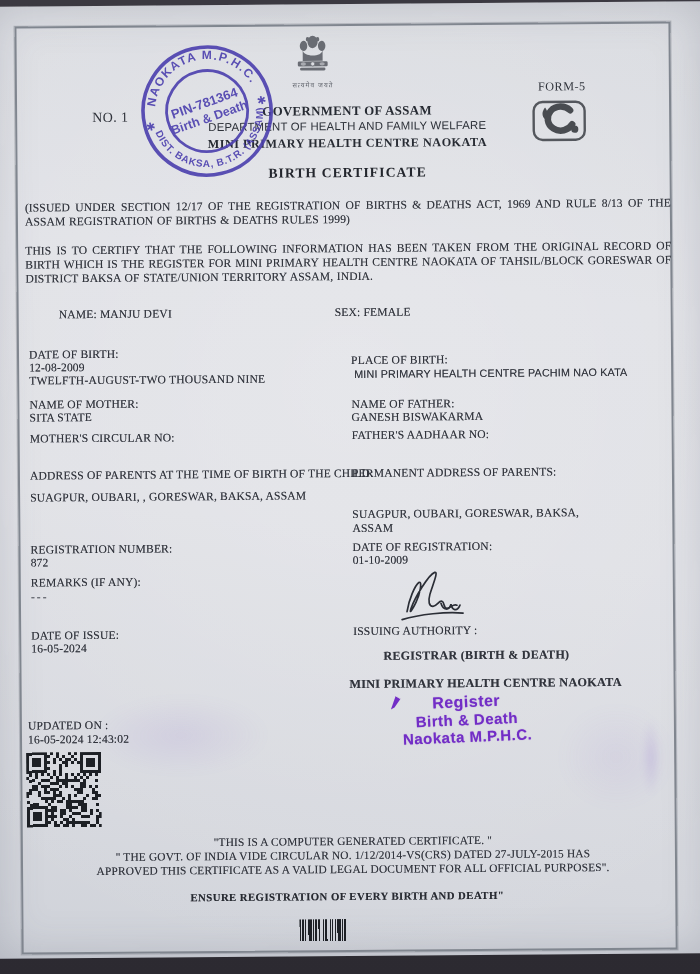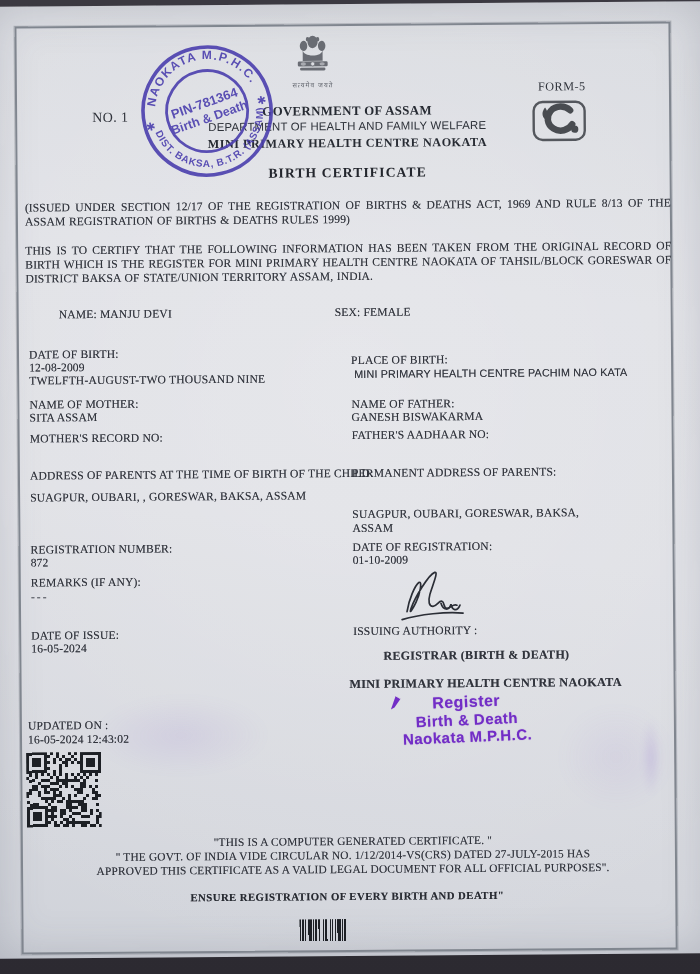--- a/index.html
+++ b/index.html
@@ -119,22 +119,22 @@
   </div>
 
   <div class="abs para" style="left:33px;top:195px;width:646px;">(ISSUED UNDER SECTION 12/17 OF THE REGISTRATION OF BIRTHS &amp; DEATHS ACT, 1969 AND RULE 8/13 OF THE ASSAM REGISTRATION OF BIRTHS &amp; DEATHS RULES 1999)</div>
   <div class="abs para" style="left:33px;top:238px;width:646px;">THIS IS TO CERTIFY THAT THE FOLLOWING INFORMATION HAS BEEN TAKEN FROM THE ORIGINAL RECORD OF BIRTH WHICH IS THE REGISTER FOR MINI PRIMARY HEALTH CENTRE NAOKATA OF TAHSIL/BLOCK GORESWAR OF DISTRICT BAKSA OF STATE/UNION TERRITORY ASSAM, INDIA.</div>
 
   <div class="abs fld lbl" style="left:36px;top:302px;margin-left:30px;">NAME: MANJU DEVI</div>
   <div class="abs fld lbl" style="left:36px;top:342px;">DATE OF BIRTH:</div>
   <div class="abs fld lbl" style="left:36px;top:355px;">12-08-2009</div>
   <div class="abs fld lbl" style="left:36px;top:368px;">TWELFTH-AUGUST-TWO THOUSAND NINE</div>
   <div class="abs fld lbl" style="left:36px;top:392px;">NAME OF MOTHER:</div>
-  <div class="abs fld lbl" style="left:36px;top:405px;">SITA ASSAM</div>
-  <div class="abs fld lbl" style="left:36px;top:426px;">MOTHER'S RECORD NO:</div>
+  <div class="abs fld lbl" style="left:36px;top:405px;">SITA STATE</div>
+  <div class="abs fld lbl" style="left:36px;top:426px;">MOTHER'S CIRCULAR NO:</div>
   <div class="abs fld lbl" style="left:36px;top:463px;">ADDRESS OF PARENTS AT THE TIME OF BIRTH OF THE CHILD:</div>
   <div class="abs fld lbl" style="left:36px;top:485px;">SUAGPUR, OUBARI, , GORESWAR, BAKSA, ASSAM</div>
   <div class="abs fld lbl" style="left:36px;top:537px;">REGISTRATION NUMBER:</div>
   <div class="abs fld lbl" style="left:36px;top:550px;">872</div>
   <div class="abs fld lbl" style="left:36px;top:570px;">REMARKS (IF ANY):</div>
   <div class="abs fld lbl" style="left:36px;top:584px;letter-spacing:2px;opacity:.75;">---</div>
   <div class="abs fld lbl" style="left:36px;top:623px;">DATE OF ISSUE:</div>
   <div class="abs fld lbl" style="left:36px;top:636px;">16-05-2024</div>
 
   <div class="abs fld lbl" style="left:342px;top:302px;">SEX: FEMALE</div>

